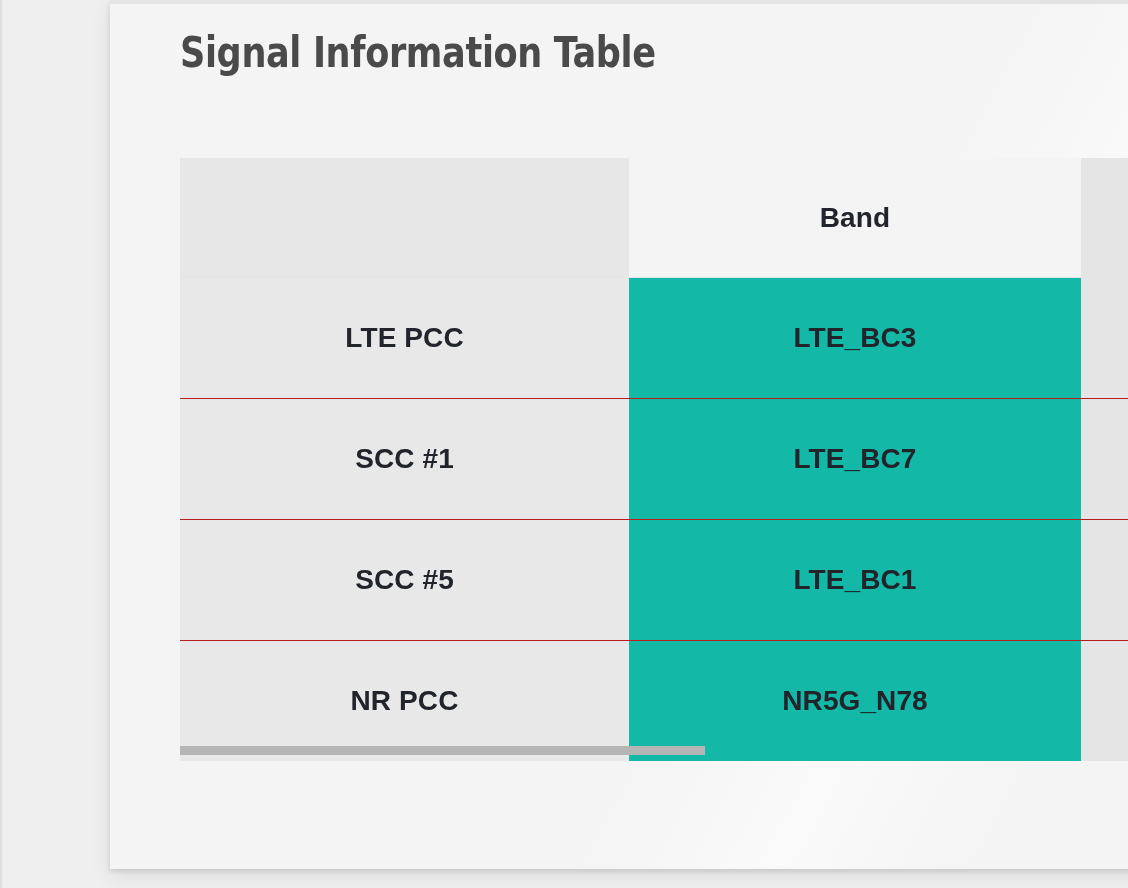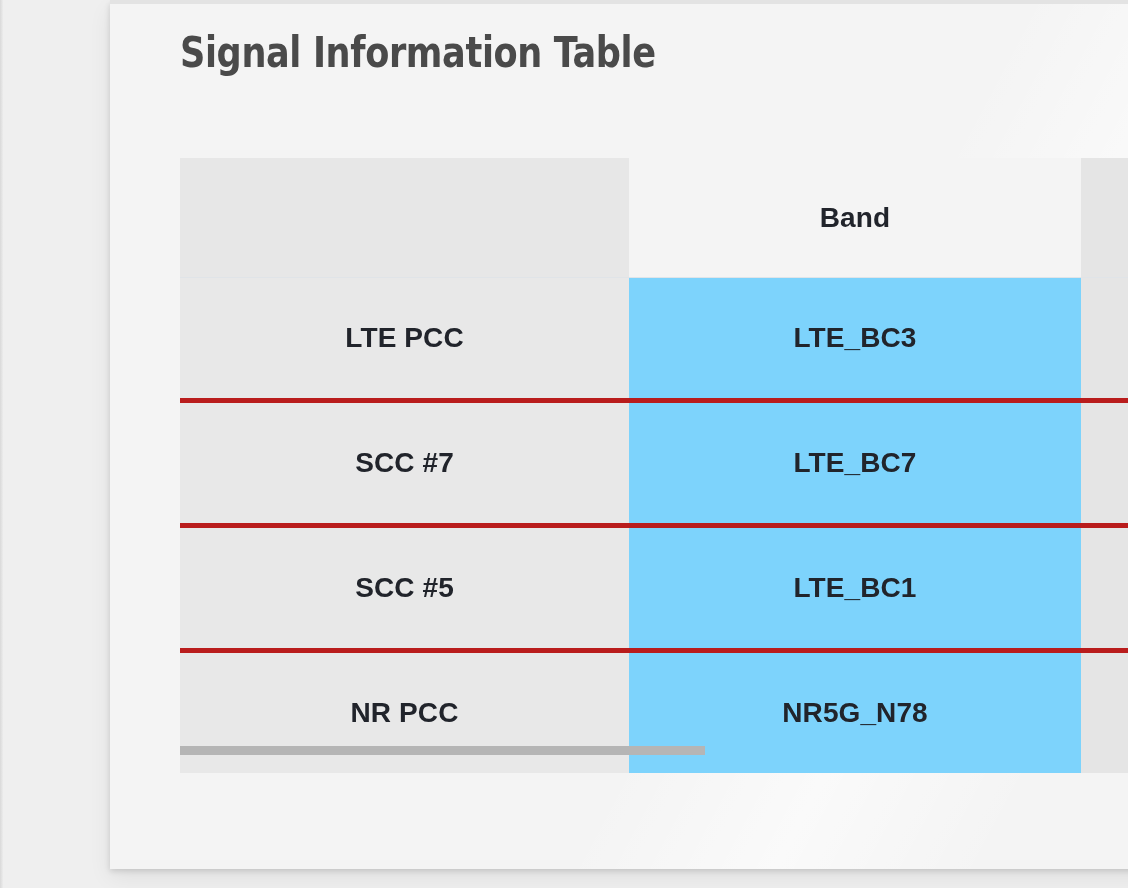--- a/index.html
+++ b/index.html
@@ -93,37 +93,37 @@
   table.sig-table th,
   table.sig-table td {
     height: 120px;
     padding: 0;
     margin: 0;
     text-align: center;
     vertical-align: middle;
     font-size: 28px;
     font-weight: 700;
     color: #21242b;
-    border-bottom: 5px solid #b91c1c;
+    border-bottom: 1px solid #b91c1c;
     border-top: none;
     border-left: none;
     border-right: none;
     letter-spacing: 0.1px;
   }
   table.sig-table thead th {
     height: 119px;
     border-bottom: 1px solid #e0e4e8;
   }
   
   table.sig-table .col-label {
     background: #e8e8e8;
   }
   
   table.sig-table .col-band {
-    background: #7dd3fc;
+    background: #14b8a6;
   }
   table.sig-table .col-extra {
     background: #e5e5e5;
   }
   table.sig-table thead th.col-label { background: #e7e7e7; }
   table.sig-table thead th.col-band  { background: #f4f4f4; }
   table.sig-table thead th.col-extra { background: #e5e5e5; }
 
   table.sig-table tbody tr:last-child th,
   table.sig-table tbody tr:last-child td {
@@ -173,21 +173,21 @@
           <th class="col-extra"></th>
         </tr>
       </thead>
       <tbody>
         <tr>
           <th class="col-label">LTE PCC</th>
           <td class="col-band">LTE_BC3</td>
           <td class="col-extra"></td>
         </tr>
         <tr>
-          <th class="col-label">SCC #7</th>
+          <th class="col-label">SCC #1</th>
           <td class="col-band">LTE_BC7</td>
           <td class="col-extra"></td>
         </tr>
         <tr>
           <th class="col-label">SCC #5</th>
           <td class="col-band">LTE_BC1</td>
           <td class="col-extra"></td>
         </tr>
         <tr>
           <th class="col-label">NR PCC</th>

